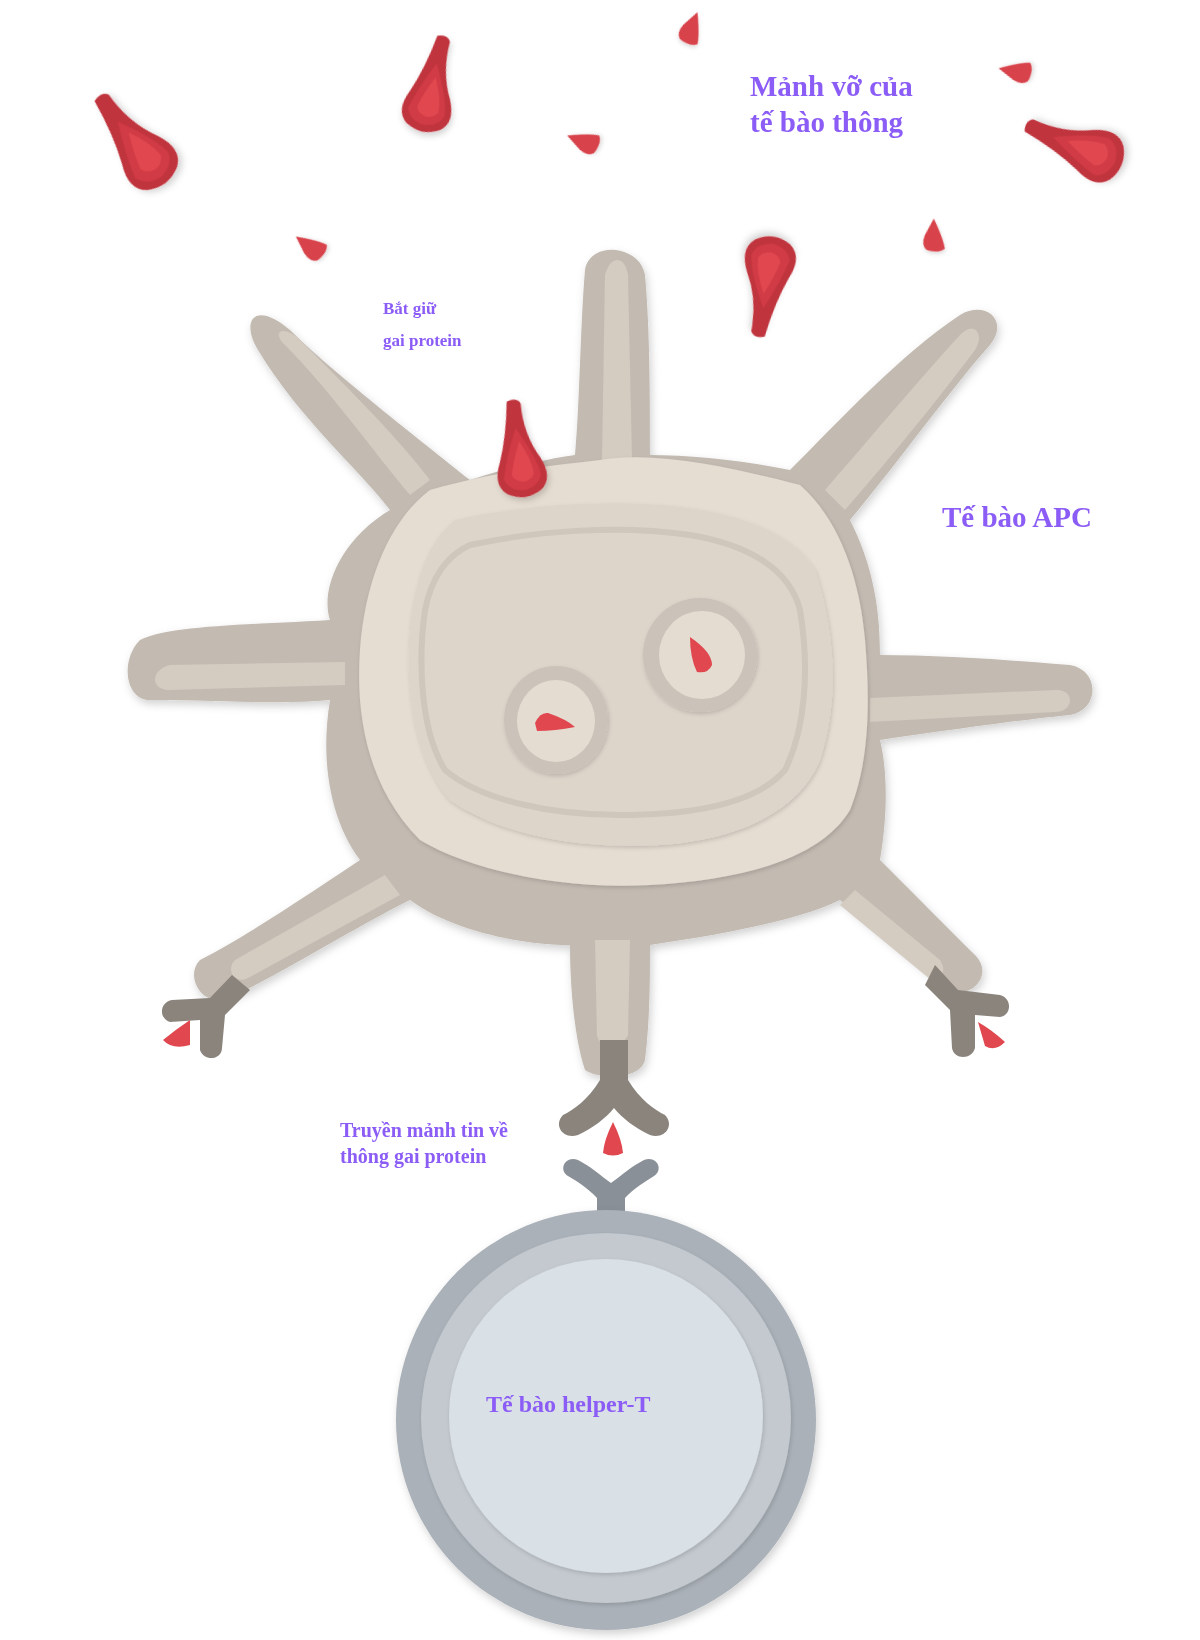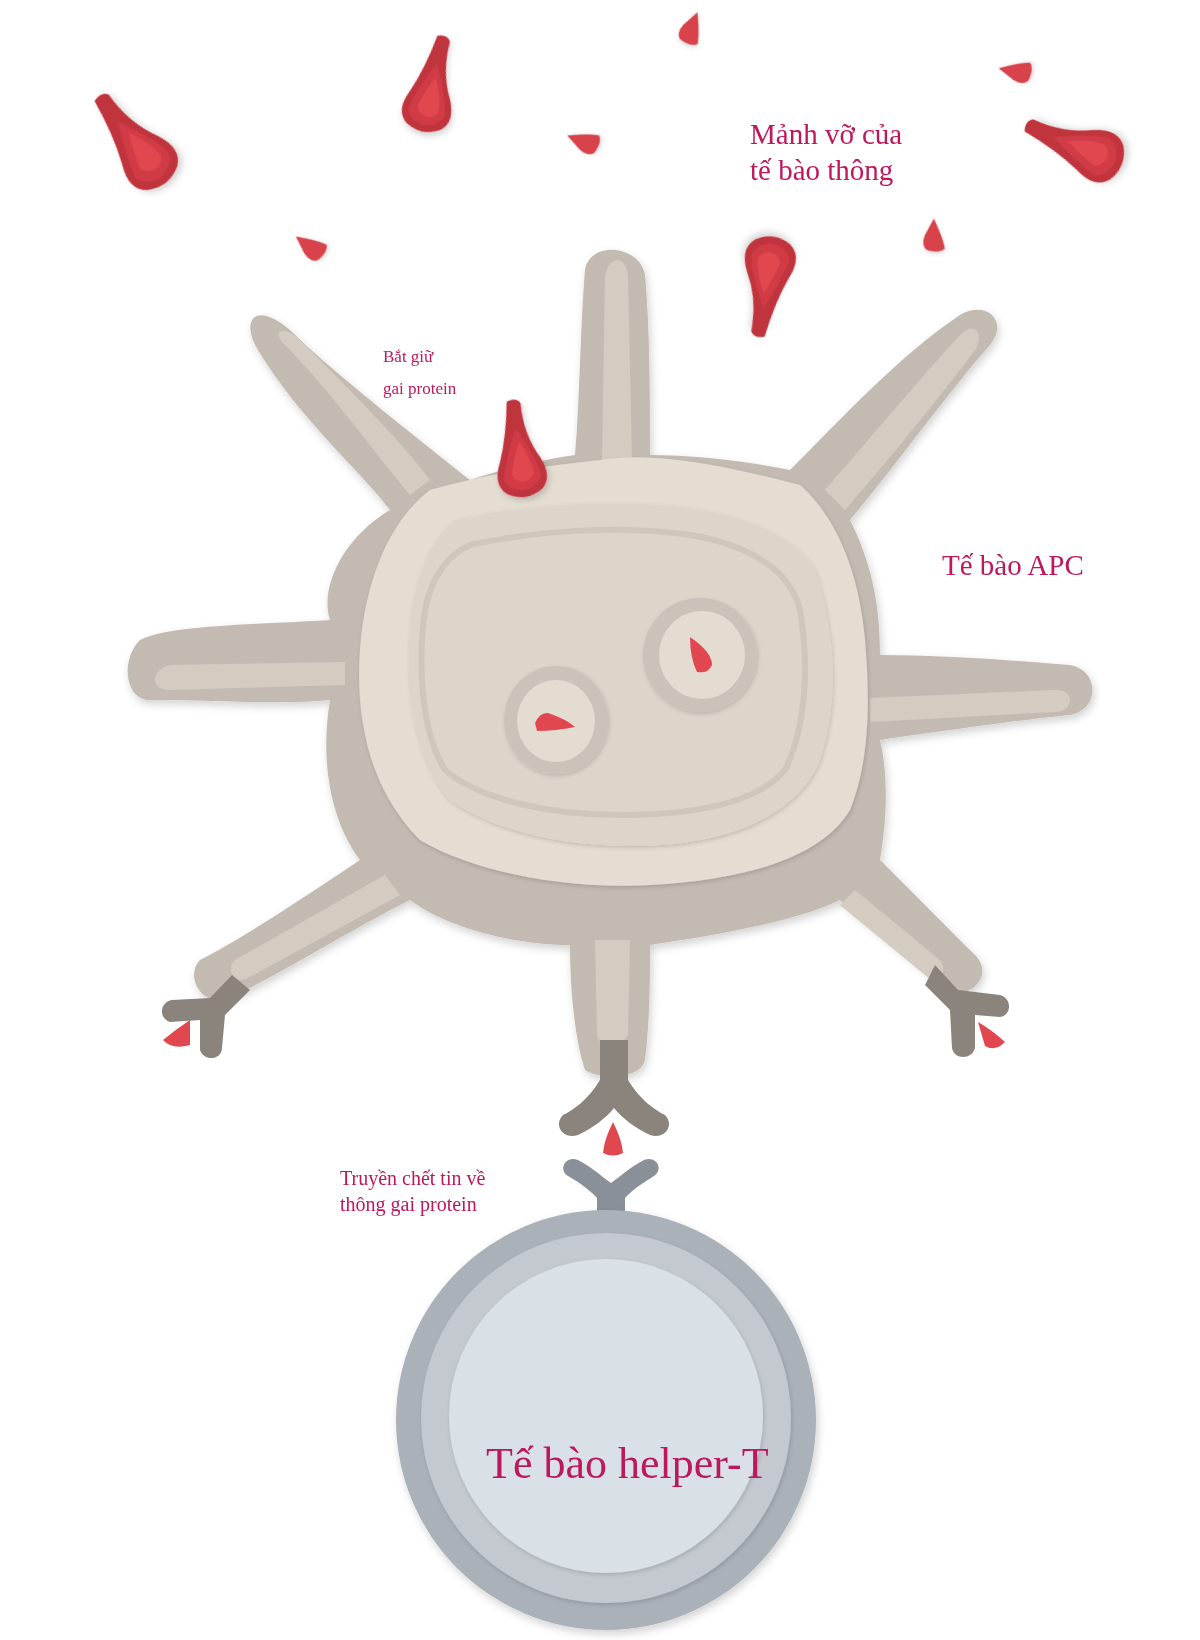--- a/index.html
+++ b/index.html
@@ -1,24 +1,24 @@
 <!DOCTYPE html>
 <html><head>
 <meta charset="utf-8">
 <style>
   html, body { margin: 0; padding: 0; background: #ffffff; }
   body { width: 1200px; height: 1640px; position: relative; overflow: hidden;
          font-family: "Liberation Serif", "DejaVu Serif", serif; }
   svg.scene { position: absolute; left: 0; top: 0; width: 1200px; height: 1640px; }
-  .label { position: absolute; font-weight: normal; color: #be185d; line-height: 1.2; white-space: nowrap; margin-top: 48px; }
+  .label { position: absolute; font-weight: bold; color: #8b5cf6; line-height: 1.2; white-space: nowrap; }
   .lbl-debris { left: 750px; top: 68px; font-size: 29px; line-height: 36px; }
   .lbl-capture { left: 383px; top: 293px; font-size: 17px; line-height: 32px; }
   .lbl-apc { left: 942px; top: 500px; font-size: 29px; }
   .lbl-present { left: 340px; top: 1117px; font-size: 20px; line-height: 26px; }
-  .lbl-helper { left: 486px; top: 1390px; font-size: 44px; }
+  .lbl-helper { left: 486px; top: 1390px; font-size: 24px; }
   .line { display: block; }
 </style>
 </head>
 <body>
 
 <svg class="scene" viewBox="0 0 1200 1640" xmlns="http://www.w3.org/2000/svg">
   <defs>
     <filter id="sh" x="-20%" y="-20%" width="140%" height="140%">
       <feDropShadow dx="2" dy="4" stdDeviation="4" flood-color="#000" flood-opacity="0.18"></feDropShadow>
     </filter>
@@ -149,17 +149,17 @@
 </div>
 
 <div class="label lbl-capture">
   <span class="line">Bắt giữ</span>
   <span class="line">gai protein</span>
 </div>
 
 <div class="label lbl-apc">Tế bào APC</div>
 
 <div class="label lbl-present">
-  <span class="line">Truyền chết tin về</span>
+  <span class="line">Truyền mảnh tin về</span>
   <span class="line">thông gai protein</span>
 </div>
 
 <div class="label lbl-helper">Tế bào helper-T</div>
 
 </body></html>

